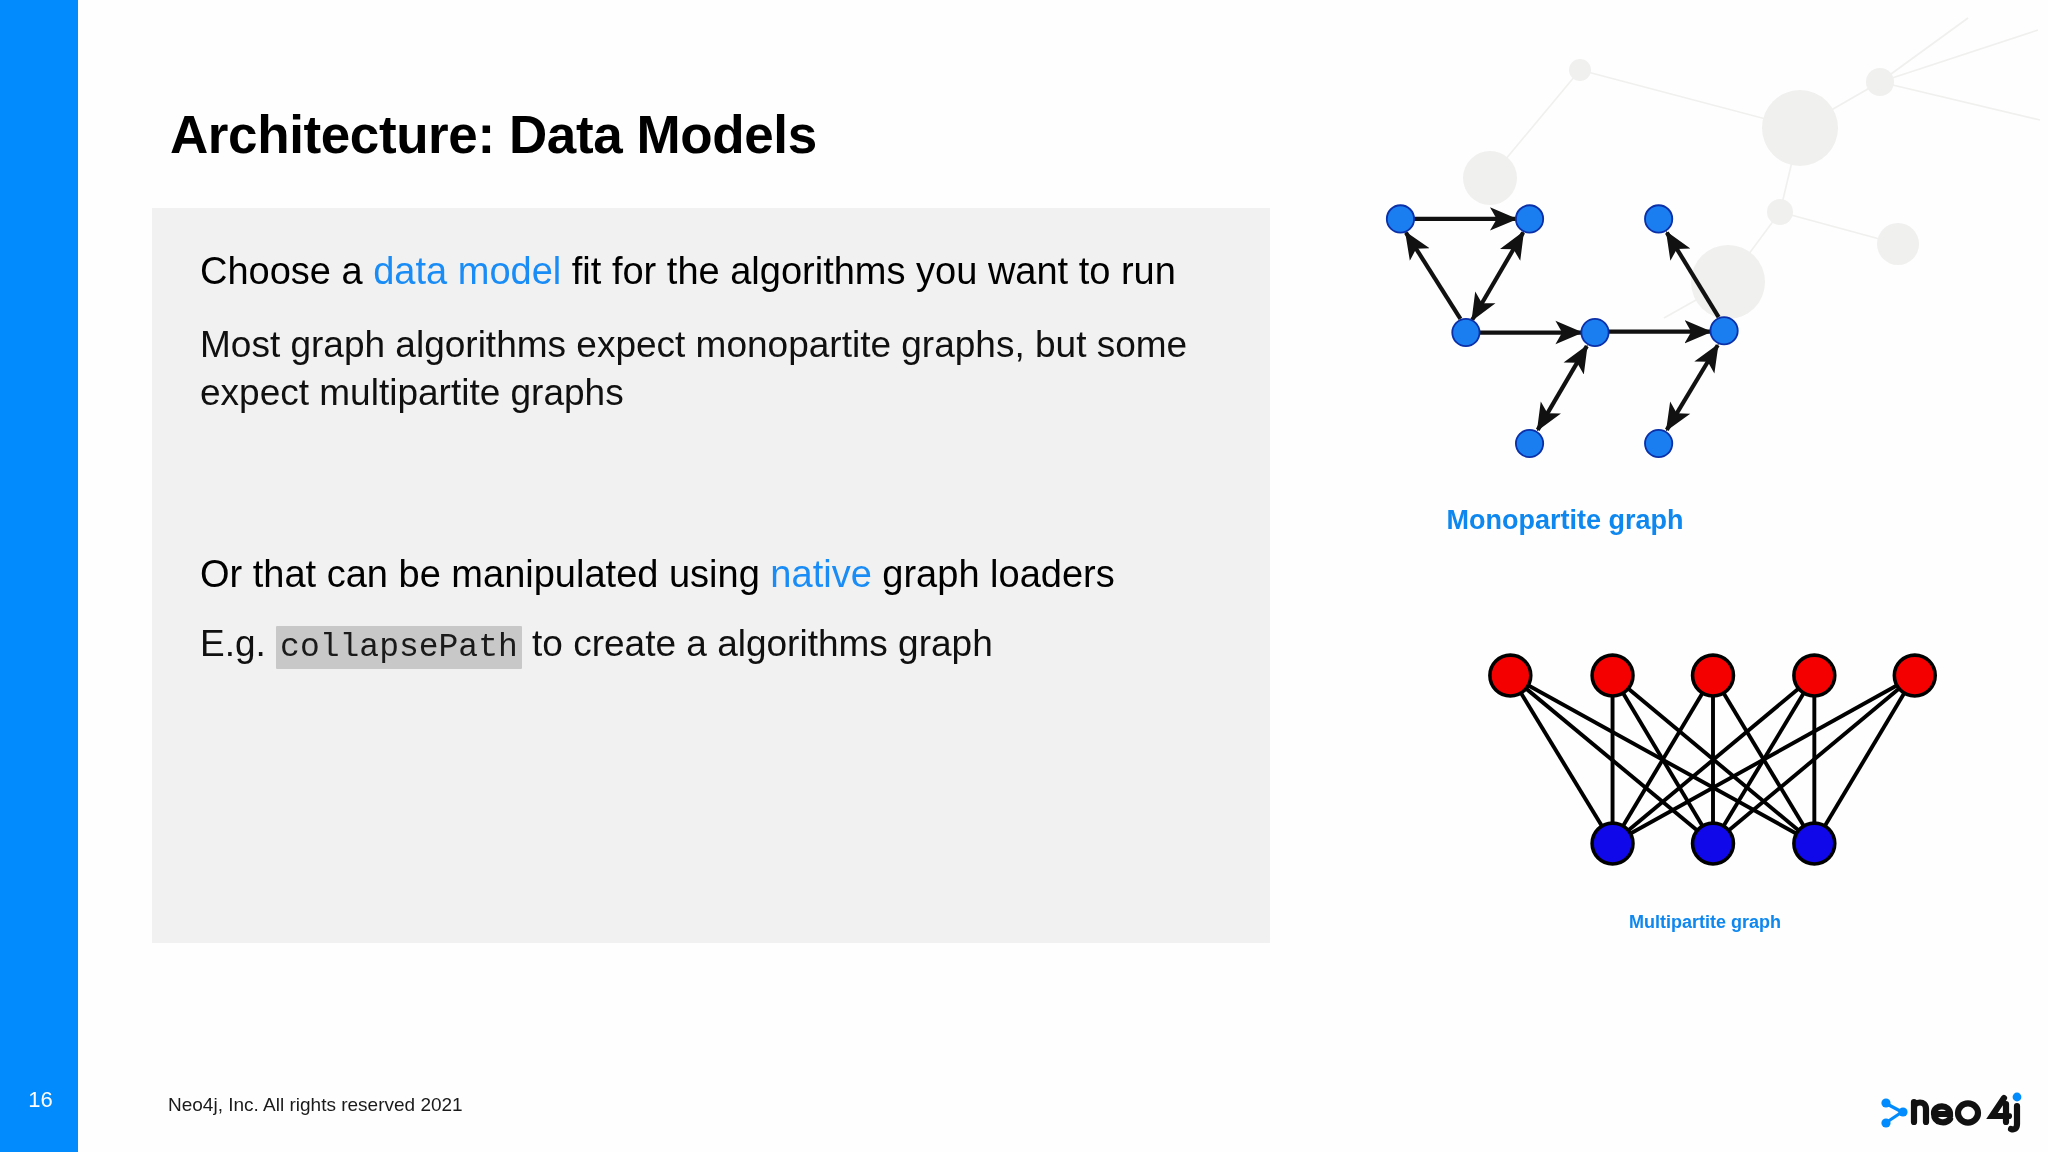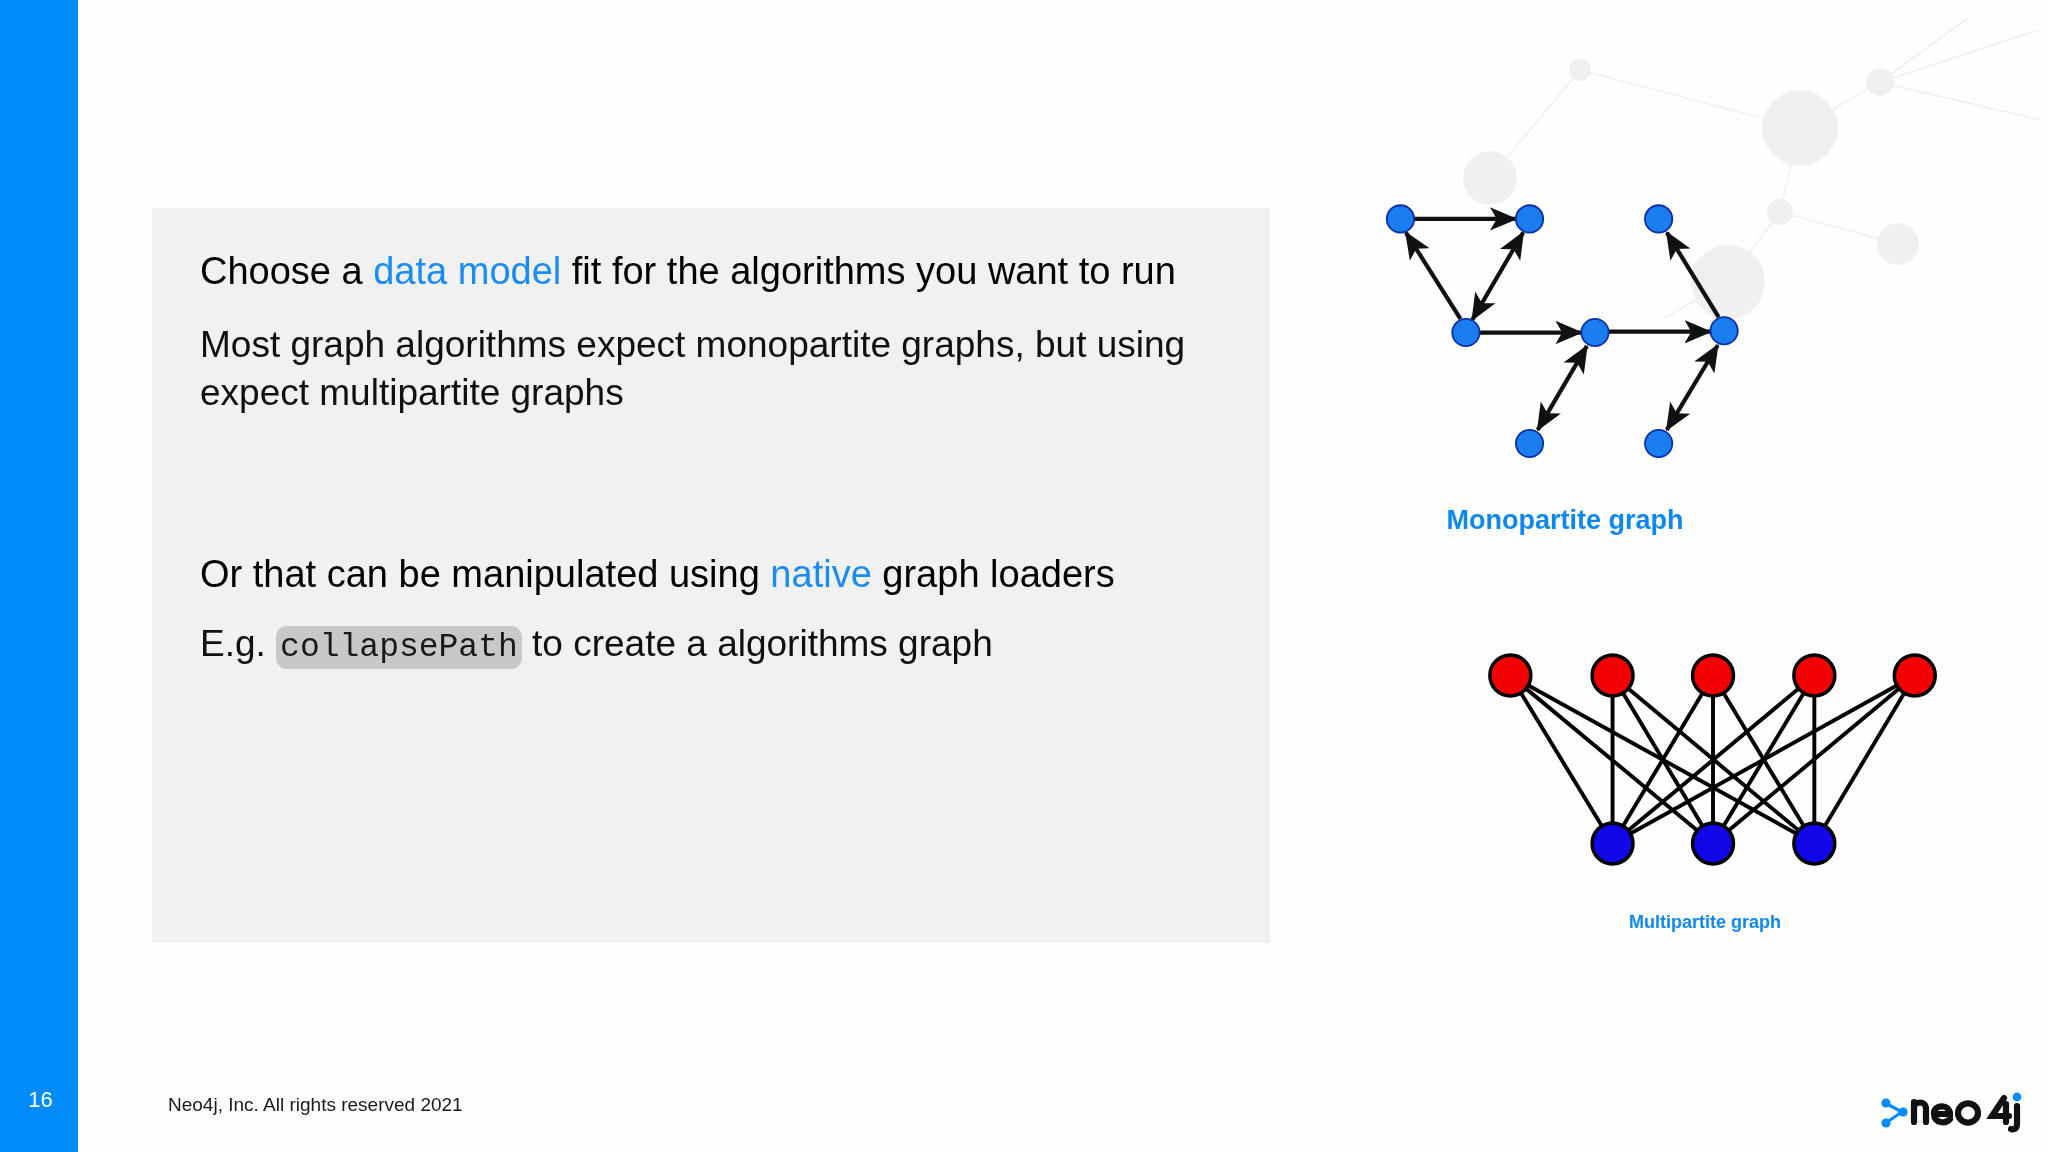--- a/index.html
+++ b/index.html
@@ -83,21 +83,21 @@
   }
   .accent-blue { color: #1a8cf5; }
   .spacer-gap { height: 118px; }
   .lead-2 { margin-top: 16px; margin-bottom: 22px; }
   code.inline-code {
     font-family: "Liberation Mono", monospace;
     font-size: 33px;
     background: #c8c8c8;
     color: #1a1a1a;
     padding: 3px 4px;
-    border-radius: 11px;
+    border-radius: 1px;
   }
 
   
   #fig-monopartite {
     position: absolute;
     left: 1330px; top: 178px;
     width: 470px; height: 300px;
   }
   #label-monopartite {
     position: absolute;
@@ -162,26 +162,27 @@
       <circle cx="452" cy="82" r="14"></circle>
       <circle cx="352" cy="212" r="13"></circle>
       <circle cx="300" cy="282" r="37"></circle>
       <circle cx="470" cy="244" r="21"></circle>
     </g>
   </svg>
 
   <div id="accent-bar"></div>
   <div id="page-number">16</div>
 
+  <h1 id="slide-title">Architecture: Data Models</h1>
 
   <div id="content-panel">
 
     <p class="lead"><span>Choose a </span><span class="accent-blue">data model</span><span> fit for the algorithms you want to run</span></p>
 
-    <p class="body-text">Most graph algorithms expect monopartite graphs, but using expect multipartite graphs</p>
+    <p class="body-text">Most graph algorithms expect monopartite graphs, but some expect multipartite graphs</p>
 
     <div class="spacer-gap"></div>
 
     <p class="lead lead-2"><span>Or that can be manipulated using </span><span class="accent-blue">native</span><span> graph loaders</span></p>
 
     <p class="body-text"><span>E.g. </span><code class="inline-code">collapsePath</code><span> to create a algorithms graph</span></p>
   </div>
 
   <svg id="fig-monopartite" viewBox="0 0 470 330">
     <defs>

